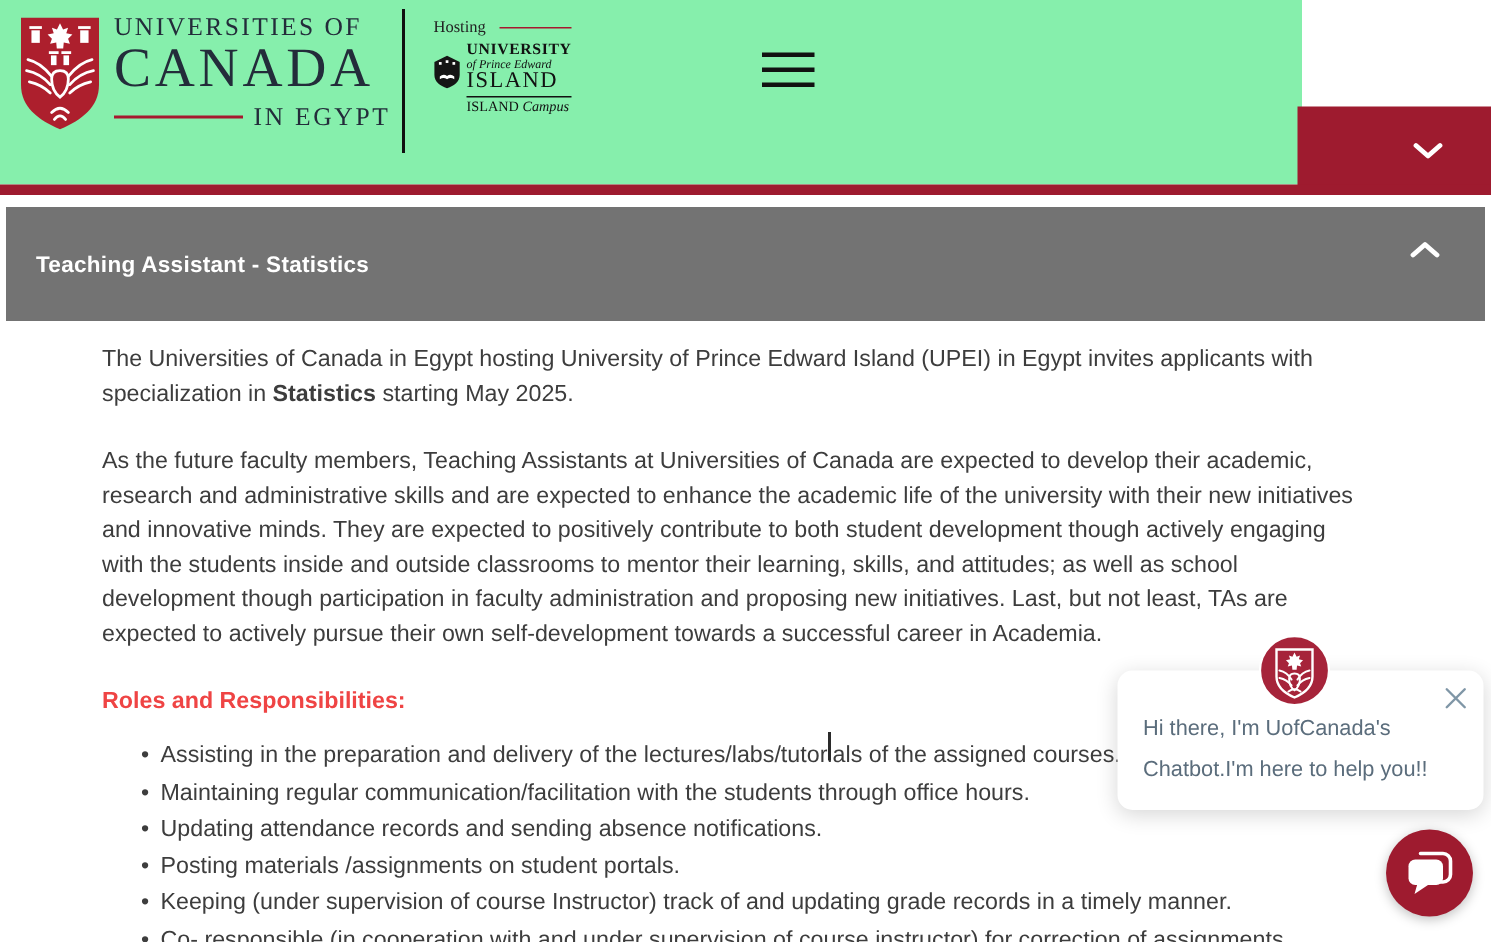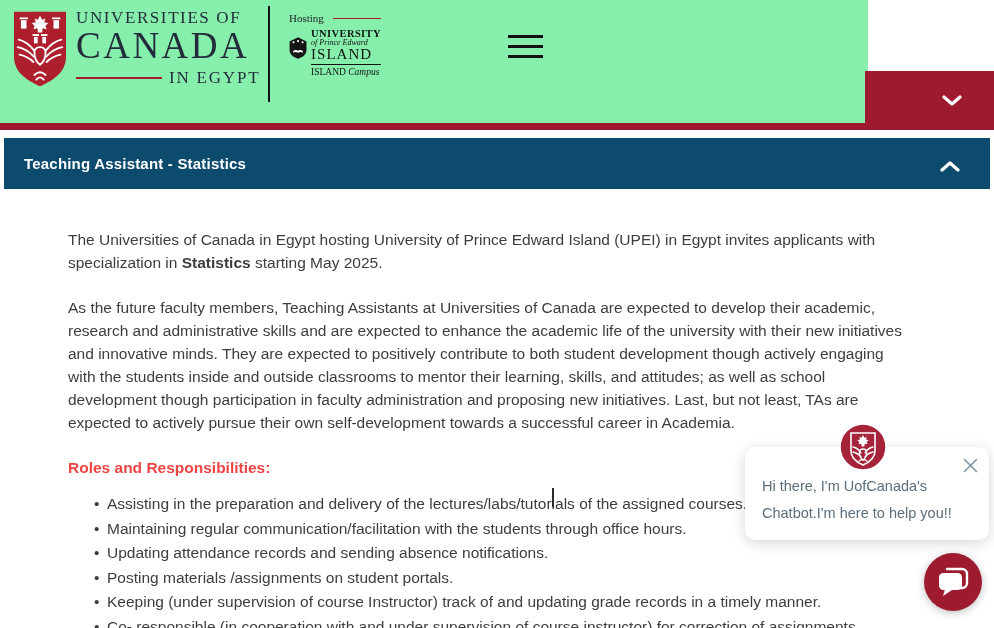--- a/index.html
+++ b/index.html
@@ -37,21 +37,21 @@
   .hamburger span{display:block;height:3px;background:#111;margin-bottom:7px;}
   .hamburger span:last-child{margin-bottom:0;}
 
   .header-dropdown{position:absolute;left:865px;top:71px;width:129px;height:59px;
                    background:#9E1B2F;border:none;cursor:pointer;}
   .header-dropdown svg{position:absolute;left:77px;top:24px;}
 
   .thin-red-bar{position:absolute;left:0;top:123px;width:994px;height:7px;background:#9E1B2F;}
 
   
-  .banner{position:absolute;left:4px;top:138px;width:986px;height:51px;background:#0c4a6e;
+  .banner{position:absolute;left:4px;top:138px;width:986px;height:76px;background:#737373;
           display:flex;align-items:center;cursor:pointer;}
   .banner-title{color:#fff;font-size:15px;font-weight:bold;letter-spacing:.2px;padding-left:20px;}
   .banner-chevron{position:absolute;right:30px;top:22px;}
 
   
   .main{position:absolute;left:68px;top:228px;width:838px;color:#3d3d3d;font-size:15.5px;}
   .main p{margin:0 0 22px 0;line-height:23px;}
   .roles-heading{margin:17px 0 0 0;font-size:15.5px;font-weight:bold;color:#ef4444;line-height:23px;}
   ul.roles{list-style:none;margin:13px 0 0 0;padding:0;}
   ul.roles li{position:relative;padding-left:39px;line-height:24.5px;}

